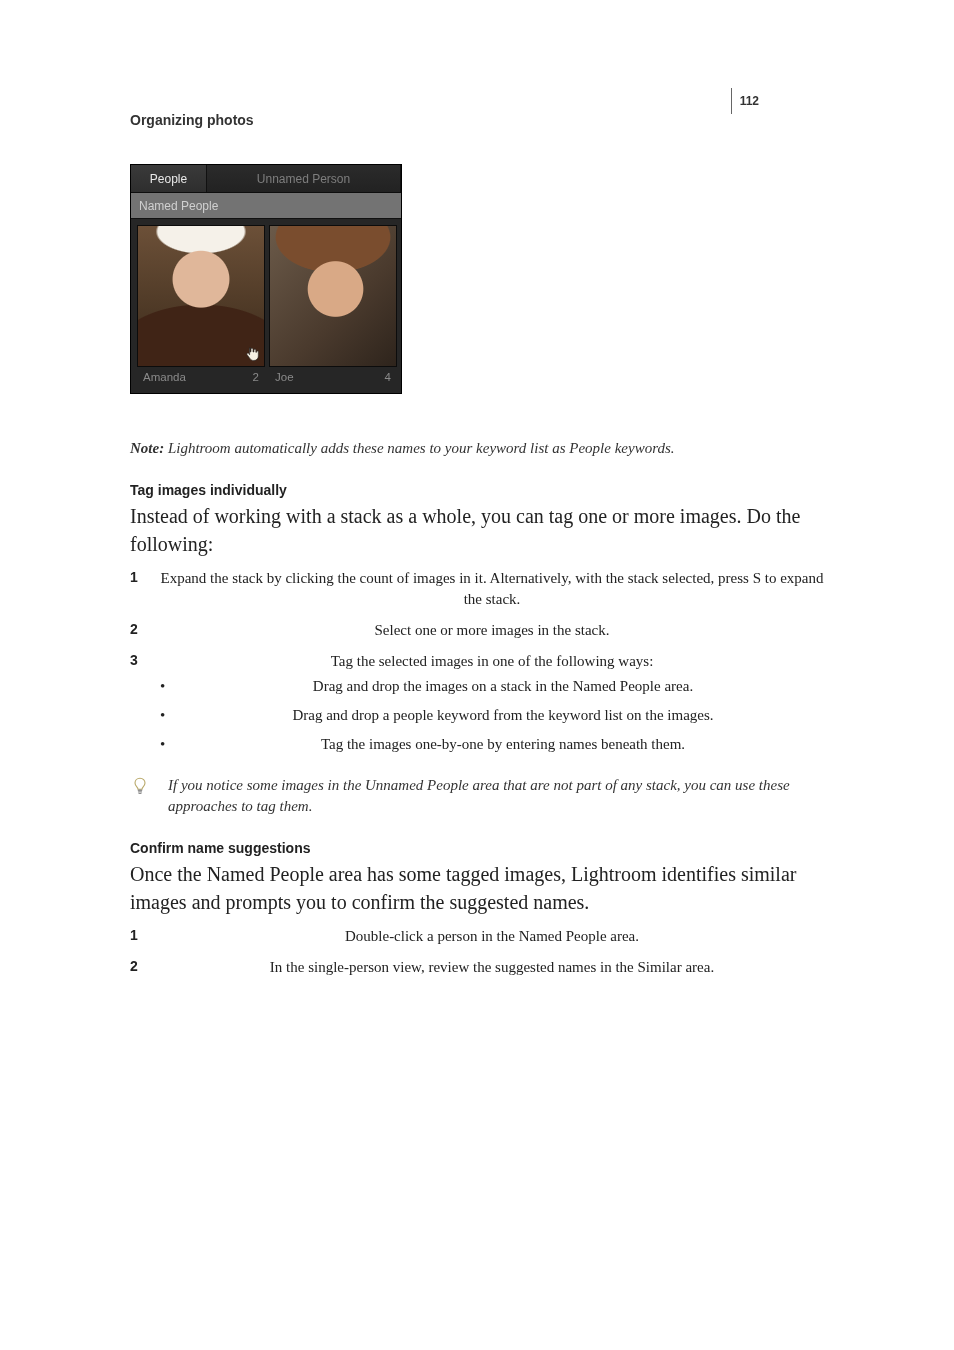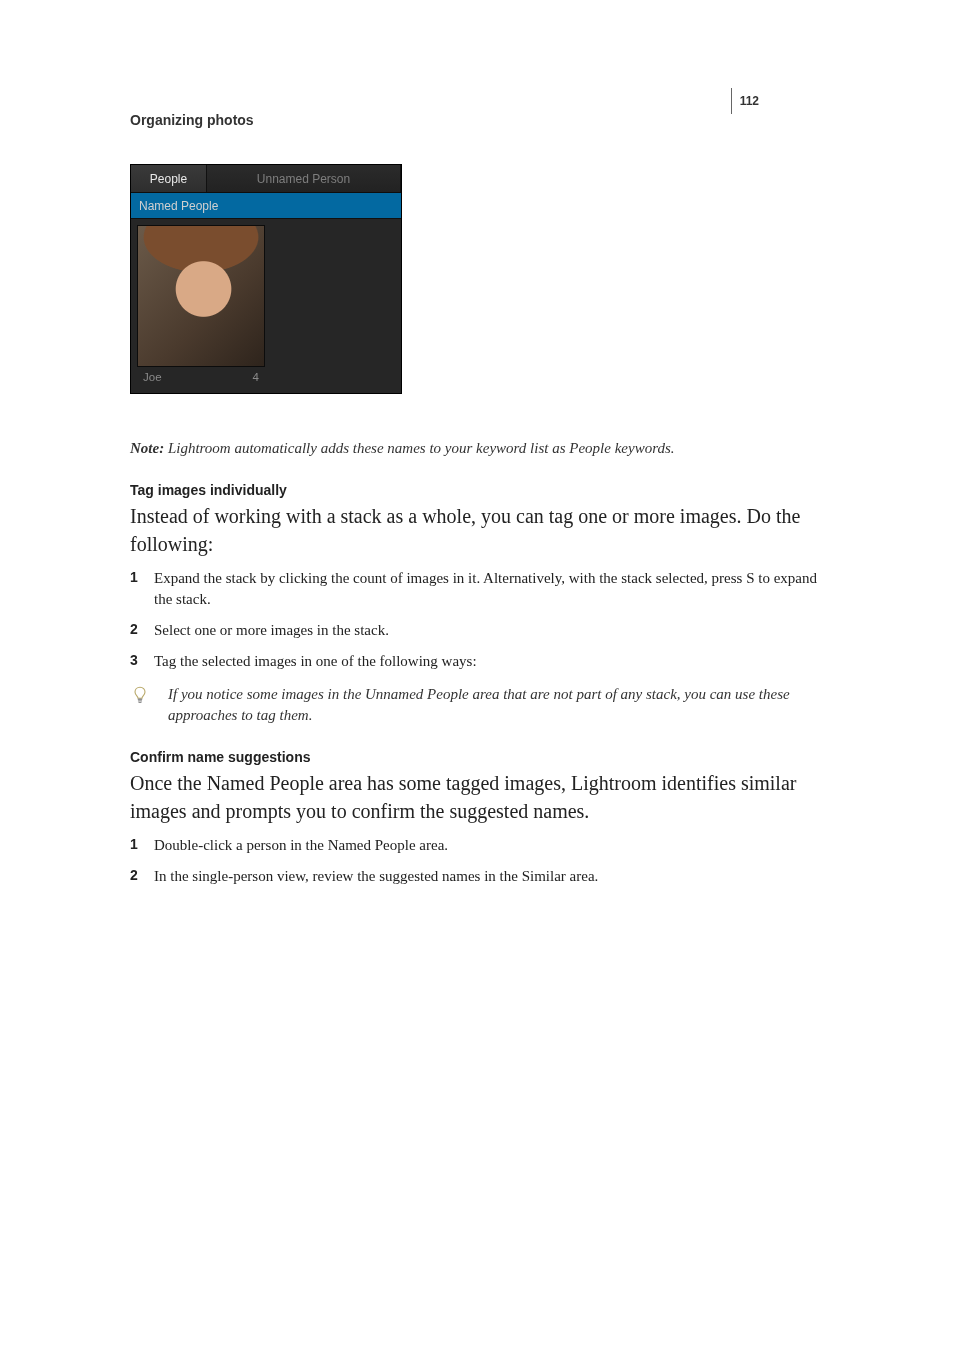--- a/index.html
+++ b/index.html
@@ -83,21 +83,21 @@
     flex: 1 1 auto;
     color: #7e7e7e;
     text-align: right;
   }
   .panel-subhead {
     font-family: "Myriad Pro", "Helvetica Neue", Arial, sans-serif;
     font-size: 12px;
     color: #d0d0d0;
     padding: 6px 8px 5px;
     border-bottom: 1px solid #111;
-    background: #0369a1;
+    background: #737373;
   }
   .thumbs {
     display: flex;
     gap: 4px;
     padding: 6px 6px 4px;
     background: #262626;
   }
   .thumb-wrap { width: 128px; }
   .thumb {
     width: 128px;
@@ -161,20 +161,21 @@
     padding: 0;
     margin: 6px 0 0;
     counter-reset: step;
   }
   ol.steps > li {
     counter-increment: step;
     position: relative;
     padding: 0 0 10px 24px;
     font-size: 15px;
     line-height: 1.4;
+    text-align: center;
   }
   ol.steps > li::before {
     content: counter(step);
     position: absolute;
     left: 0; top: 0;
     font-family: "Myriad Pro", "Helvetica Neue", Arial, sans-serif;
     font-weight: 700;
     font-size: 14px;
   }
   ul.sublist {
@@ -228,20 +229,31 @@
 
   <div class="content">
 
     <div class="panel">
       <div class="panel-tabs">
         <div class="tab active">People</div>
         <div class="tab inactive">Unnamed Person</div>
       </div>
       <div class="panel-subhead">Named People</div>
       <div class="thumbs">
+        <div class="thumb-wrap">
+          <div class="thumb a">
+            <svg class="thumb-hand" viewBox="0 0 16 16">
+              <path d="M5 2c.8 0 1 .7 1 1v3l1-.2V3.4c0-.7.4-1.1 1-1.1s1 .4 1 1.1V6l1-.1V4.2c0-.6.4-1 .9-1s.9.4.9 1v2.1l.9-.1V5.8c0-.5.4-.9.8-.9.5 0 .8.4.8.9v4.3c0 2.6-1.8 4.4-4.5 4.4-1.8 0-2.9-.7-3.9-2.1L3 8.6c-.3-.5-.1-1.1.4-1.4.5-.3 1-.1 1.3.3l.9 1.3V3c0-.6.5-1 1.4-1z" fill="#f5f1e4" stroke="#2a2a2a" stroke-width=".6"></path>
+            </svg>
+          </div>
+          <div class="thumb-bar">
+            <span>Amanda</span>
+            <span>2</span>
+          </div>
+        </div>
         <div class="thumb-wrap">
           <div class="thumb b"></div>
           <div class="thumb-bar">
             <span>Joe</span>
             <span>4</span>
           </div>
         </div>
       </div>
     </div>
 
@@ -250,20 +262,25 @@
       <span>Lightroom automatically adds these names to your keyword list as People keywords.</span>
     </p>
 
     <h3 class="section">Tag images individually</h3>
     <p class="body">Instead of working with a stack as a whole, you can tag one or more images. Do the following:</p>
     <ol class="steps">
       <li>Expand the stack by clicking the count of images in it. Alternatively, with the stack selected, press S to expand the stack.</li>
       <li>Select one or more images in the stack.</li>
       <li>
         <span>Tag the selected images in one of the following ways:</span>
+        <ul class="sublist">
+          <li>Drag and drop the images on a stack in the Named People area.</li>
+          <li>Drag and drop a people keyword from the keyword list on the images.</li>
+          <li>Tag the images one-by-one by entering names beneath them.</li>
+        </ul>
       </li>
     </ol>
     <div class="tip-row">
       <span class="tip-icon">
         <svg width="16" height="20" viewBox="0 0 16 20">
           <path d="M8 1.2c3 0 5 2.1 5 4.8 0 1.9-1.1 3.1-2 4.1-.6.7-1 1.3-1 2.1H6c0-.8-.4-1.4-1-2.1-.9-1-2-2.2-2-4.1 0-2.7 2-4.8 5-4.8z" fill="none" stroke="#b9a96a" stroke-width="1.1"></path>
           <rect x="5.7" y="12.6" width="4.6" height="1.3" rx=".6" fill="#8f8f8f"></rect>
           <rect x="5.9" y="14.3" width="4.2" height="1.2" rx=".6" fill="#8f8f8f"></rect>
           <rect x="6.4" y="15.9" width="3.2" height="1.1" rx=".55" fill="#8f8f8f"></rect>
         </svg>

